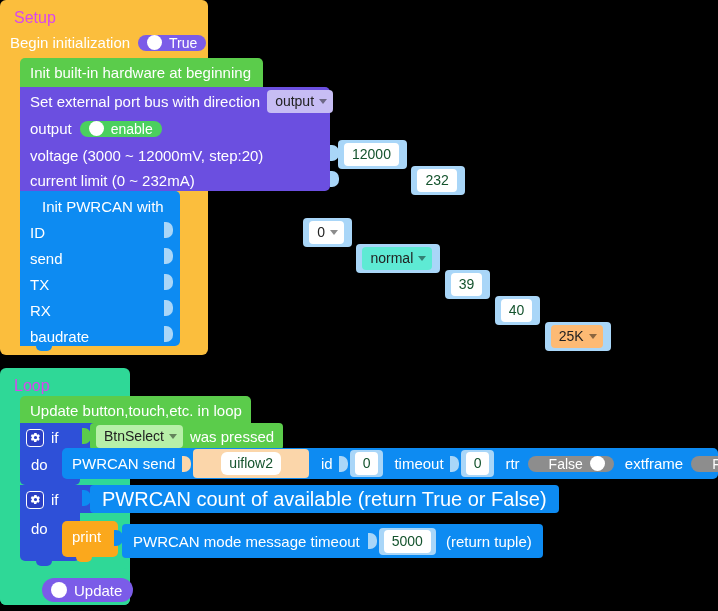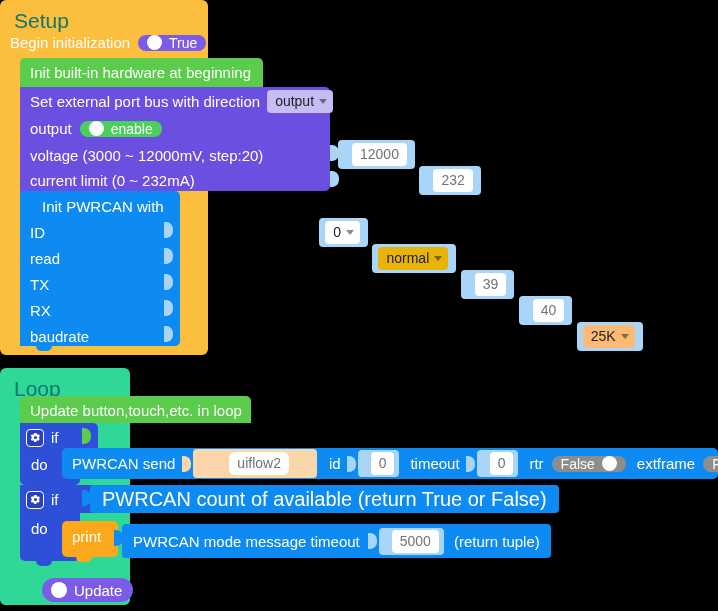--- a/index.html
+++ b/index.html
@@ -17,22 +17,22 @@
   }
   .workspace { position: absolute; inset: 0; }
 
   
   .blk { position: absolute; }
 
   .hat {                       
     border-radius: 6px 6px 6px 6px;
   }
   .hat-title {
-    font-size: 21px;
-    color: #0f766e;
+    font-size: 16px;
+    color: #d946ef;
     padding: 5px 12px 4px 12px;
     line-height: 1.25;
     white-space: nowrap;
   }
 
   .stmt {                      
     border-radius: 5px;
     color: #fff;
   }
   .row {
@@ -62,24 +62,23 @@
     border-left: 4.5px solid transparent;
     border-right: 4.5px solid transparent;
     border-top: 5px solid rgba(0,0,0,.45);
     margin-top: 1px;
   }
   .numfield {                   
     background: #fff;
     border-radius: 4px;
     padding: 1px 8px;
     font-size: 14px;
-    color: #737373;
+    color: #14532d;
     line-height: 1.5;
     display: inline-block;
-    margin-left: 8px;
   }
 
   
   .toggle {
     display: inline-flex;
     align-items: center;
     border-radius: 999px;
     height: 16px;
     padding: 0 9px;
     gap: 7px;
@@ -87,21 +86,21 @@
     color: #fff;
   }
   .toggle .knob {
     width: 15px; height: 15px;
     border-radius: 50%;
     background: #fff;
     flex: none;
   }
   .toggle.on  { flex-direction: row; }      
   .toggle.off { flex-direction: row-reverse; } 
-  .toggle.off .t-txt { margin-left: 0; }
+  .toggle.off .t-txt { margin-left: 12px; }
 
   
   .valblk {
     display: inline-flex;
     align-items: center;
     background: #A9D6F8;
     border-radius: 4px;
     padding: 3px 8px 3px 6px;
     position: relative;
   }
@@ -203,21 +202,21 @@
 
   <div class="blk row" style="left:32px; top:192px; height:26px; padding:0 10px;">
     <span class="lbl">Init PWRCAN with</span>
   </div>
 
   
   <div class="blk row" style="left:20px; top:218px; height:26px; padding:0 10px;">
     <span class="lbl">ID</span>
   </div>
   <div class="blk row" style="left:20px; top:244px; height:26px; padding:0 10px;">
-    <span class="lbl">read</span>
+    <span class="lbl">send</span>
   </div>
   <div class="blk row" style="left:20px; top:270px; height:26px; padding:0 10px;">
     <span class="lbl">TX</span>
   </div>
   <div class="blk row" style="left:20px; top:296px; height:26px; padding:0 10px;">
     <span class="lbl">RX</span>
   </div>
   <div class="blk row" style="left:20px; top:322px; height:26px; padding:0 10px;">
     <span class="lbl">baudrate</span>
   </div>
@@ -230,21 +229,21 @@
   <div class="blk socket" style="left:164px; top:326px; background:#A9D6F8;"></div>
 
   
   <div class="blk valblk" style="left:172px; top:218px;">
     <span class="dd" style="background:#fff;">
       <span>0</span>
       <span class="caret"></span>
     </span>
   </div>
   <div class="blk valblk" style="left:172px; top:244px;">
-    <span class="dd" style="background:#eab308;">
+    <span class="dd" style="background:#5eead4;">
       <span>normal</span>
       <span class="caret"></span>
     </span>
   </div>
   <div class="blk valblk" style="left:172px; top:270px;">
     <span class="numfield">39</span>
   </div>
   <div class="blk valblk" style="left:172px; top:296px;">
     <span class="numfield">40</span>
   </div>
@@ -282,20 +281,28 @@
         <path fill="#ffffff" d="M19.4 13a7.6 7.6 0 0 0 .06-1 7.6 7.6 0 0 0-.06-1l2.1-1.6a.5.5 0 0 0 .12-.64l-2-3.46a.5.5 0 0 0-.6-.22l-2.5 1a7.3 7.3 0 0 0-1.7-1l-.38-2.65a.5.5 0 0 0-.5-.43h-4a.5.5 0 0 0-.5.43L8.56 5.1a7.3 7.3 0 0 0-1.7 1l-2.5-1a.5.5 0 0 0-.6.22l-2 3.46a.5.5 0 0 0 .12.63L3.98 11a7.6 7.6 0 0 0 0 2l-2.1 1.6a.5.5 0 0 0-.12.64l2 3.46a.5.5 0 0 0 .6.22l2.5-1a7.3 7.3 0 0 0 1.7 1l.38 2.65a.5.5 0 0 0 .5.43h4a.5.5 0 0 0 .5-.43l.38-2.65a7.3 7.3 0 0 0 1.7-1l2.5 1a.5.5 0 0 0 .6-.22l2-3.46a.5.5 0 0 0-.12-.63L19.4 13zM12 15.5A3.5 3.5 0 1 1 15.5 12 3.5 3.5 0 0 1 12 15.5z"></path>
       </svg>
     </span>
     <span class="lbl" style="font-size:15px;">if</span>
   </div>
 
   
   <div class="blk socket" style="left:82px; top:428px; background:#5BCC4B;"></div>
 
   
+  <div class="blk" style="left:90px; top:423px; height:27px; background:#5BCC4B; border-radius:4px;
+              display:flex; align-items:center; padding:0 9px 0 6px; gap:7px;">
+    <span class="dd" style="background:#B7F0A8;">
+      <span>BtnSelect</span>
+      <span class="caret"></span>
+    </span>
+    <span class="lbl" style="font-size:15px;">was pressed</span>
+  </div>
 
   
   <div class="blk row" style="left:20px; top:450px; height:28px; padding:0 11px;">
     <span class="lbl" style="font-size:15px;">do</span>
   </div>
 
   
   <div class="blk stmt" style="left:62px; top:448px; width:656px; height:31px; background:#0D8BF2; border-radius:5px;"></div>
   <div class="blk" style="left:76px; top:448px; width:17px; height:4px; background:#0D8BF2;"></div>
 

